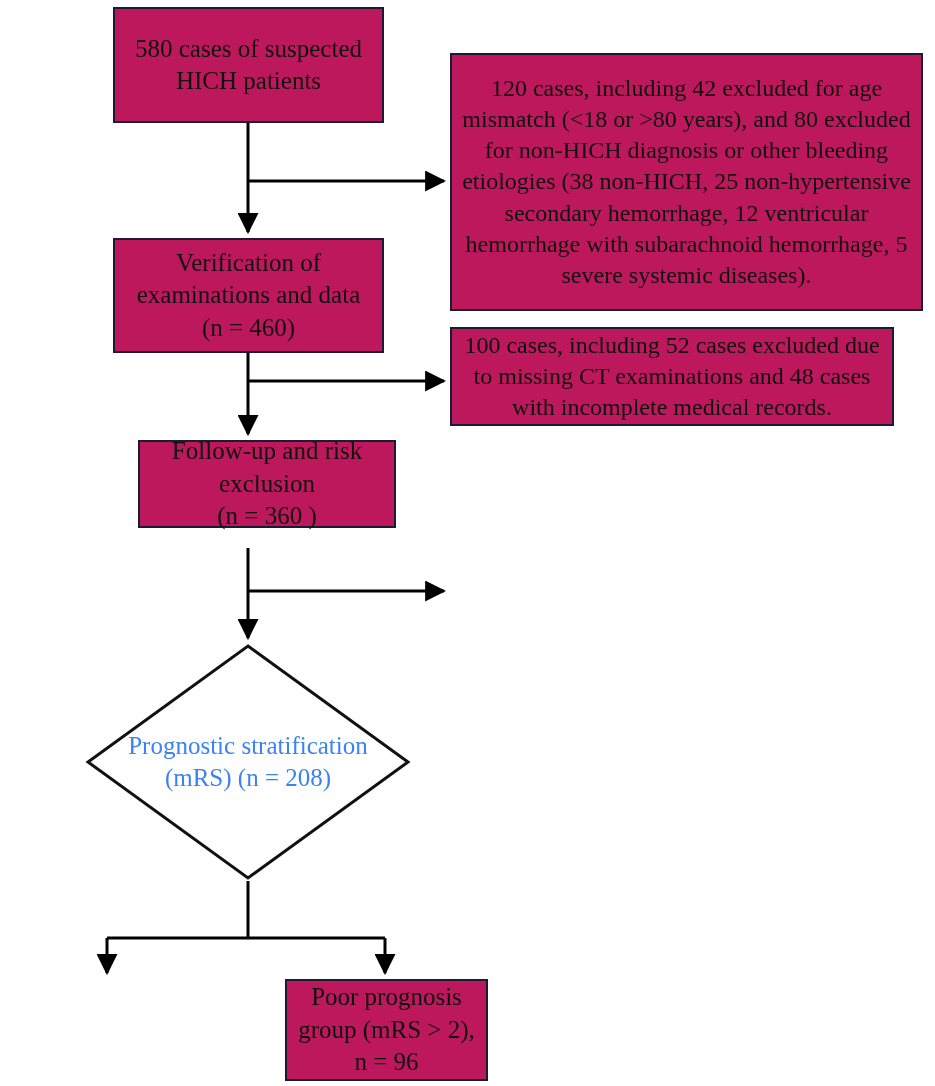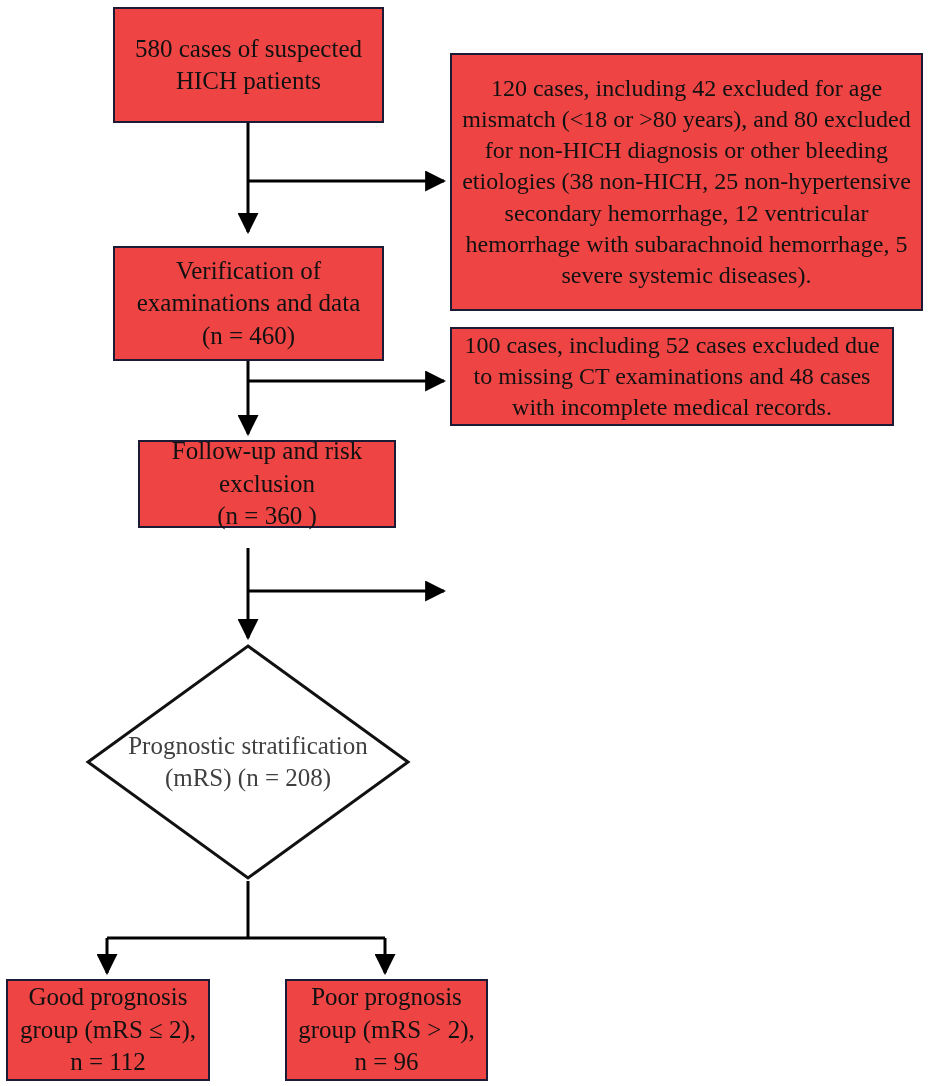--- a/index.html
+++ b/index.html
@@ -14,37 +14,37 @@
     height: 1086px;
     background: #ffffff;
     font-family: "Liberation Serif", "DejaVu Serif", serif;
     color: #000000;
     overflow: hidden;
   }
   .node {
     position: absolute;
     box-sizing: border-box;
     border: 2px solid #1b1b36;
-    background: #ef4444;
+    background: #be185d;
     display: flex;
     align-items: center;
     justify-content: center;
     text-align: center;
     line-height: 1.30;
     color: #111111;
     padding: 2px 6px;
   }
   .node-text {
     display: block;
     width: 100%;
     white-space: pre-line;
   }
   
   #node-screened   { left: 113px; top: 7px;   width: 271px; height: 116px; font-size: 25px; }
-  #node-verify     { left: 113px; top: 238px; width: 271px; height: 115px; font-size: 25px; margin-top: 8px; }
+  #node-verify     { left: 113px; top: 238px; width: 271px; height: 115px; font-size: 25px; }
   #node-followup   { left: 138px; top: 440px; width: 258px; height: 88px; font-size: 25px; }
   #node-good       { left: 6px;   top: 979px; width: 204px; height: 102px; font-size: 25px; }
   #node-poor       { left: 285px; top: 979px; width: 203px; height: 102px; font-size: 25px; justify-content: flex-end; }
   
   #node-excl-1 { left: 450px; top: 53px;  width: 473px; height: 258px; font-size: 24px; }
   #node-excl-2 { left: 450px; top: 327px; width: 444px; height: 99px;  font-size: 24px; justify-content: center; }
   #node-excl-3 { left: 450px; top: 510px; width: 421px; height: 151px; font-size: 24px; }
 
   
   #node-diamond {
@@ -58,21 +58,21 @@
   #diamond-label {
     position: absolute;
     left: 0;
     top: 50%;
     width: 100%;
     transform: translateY(-50%);
     text-align: center;
     font-size: 25px;
     line-height: 1.28;
     white-space: pre-line;
-    color: #404040;
+    color: #3b82f6;
   }
 
   
   #connectors {
     position: absolute;
     left: 0; top: 0;
     width: 935px; height: 1086px;
     pointer-events: none;
   }
 </style>
@@ -136,25 +136,20 @@
 
 
   <div id="node-diamond">
     <svg viewBox="0 0 326 238" xmlns="http://www.w3.org/2000/svg">
       <polygon points="163,3 323,119 163,235 3,119" fill="#ffffff" stroke="#111111" stroke-width="3"></polygon>
     </svg>
     <div id="diamond-label">Prognostic stratification
 (mRS) (n = 208)</div>
   </div>
 
-  <div class="node" id="node-good">
-    <span class="node-text">Good prognosis
-group (mRS ≤ 2),
-n = 112</span>
-  </div>
 
   <div class="node" id="node-poor">
     <span class="node-text">Poor prognosis
 group (mRS &gt; 2),
 n = 96</span>
   </div>
 
 </div>
 
 </body></html>

